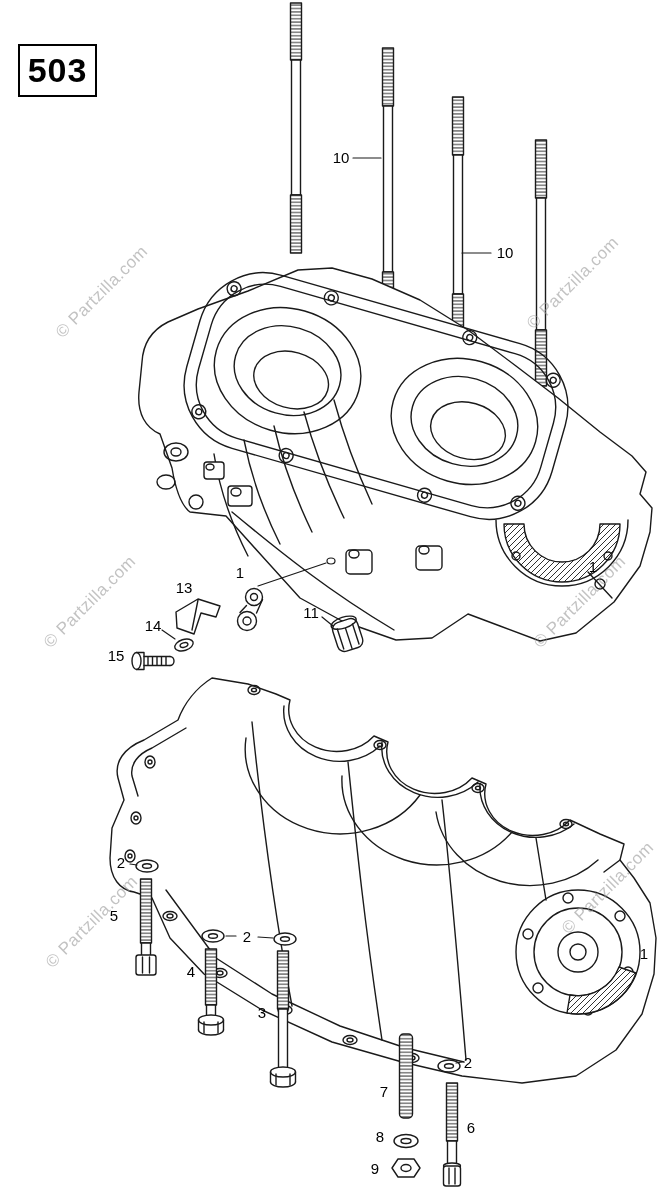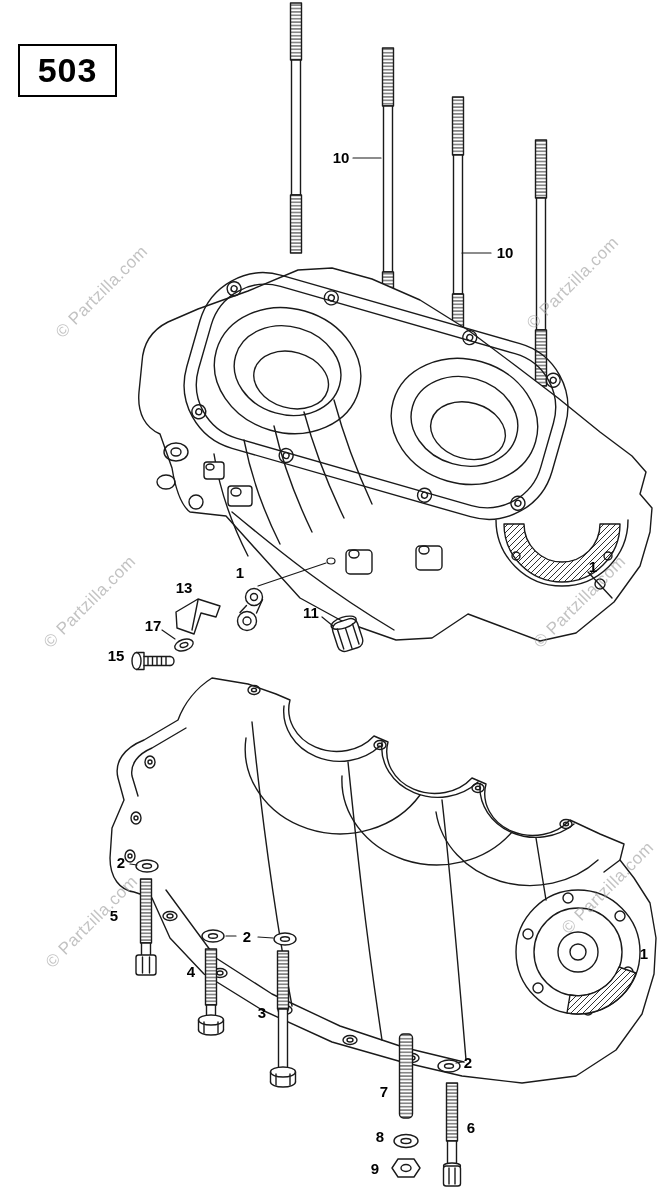--- a/index.html
+++ b/index.html
@@ -1,31 +1,31 @@
 <!DOCTYPE html>
 <html><head>
 <meta charset="utf-8">
 <style>
   * { margin:0; padding:0; box-sizing:border-box; }
   html,body { background:#ffffff; }
   body { width:660px; height:1200px; font-family:"Liberation Sans", sans-serif; }
   .canvas { position:relative; width:660px; height:1200px; background:#fff; overflow:hidden; }
   .svgart { position:absolute; left:0; top:0; }
   .pageno {
-    position:absolute; left:18px; top:44px; width:99px; height:53px;
+    position:absolute; left:18px; top:44px; width:79px; height:53px;
     border:2px solid #000; background:#fff; display:flex; align-items:center; justify-content:center;
     font-size:34px; font-weight:700; color:#000; letter-spacing:1px;
   }
   .wm {
     position:absolute; color:#9a9a9a; opacity:.6; font-size:17px; letter-spacing:.5px;
     white-space:nowrap; transform:translate(-50%,-50%) rotate(-45deg);
   }
   .callout {
     position:absolute; transform:translate(-50%,-50%);
-    font-size:15px; font-weight:700; color:#000;
+    font-size:15px; font-weight:400; color:#000;
   }
 </style>
 </head>
 <body>
 
 <div class="canvas">
 
   <svg class="svgart" width="660" height="1200" viewBox="0 0 660 1200">
     <defs>
       <pattern id="thr" width="12" height="3.4" patternUnits="userSpaceOnUse">
@@ -310,21 +310,21 @@
   <div class="pageno">
     <span>503</span>
   </div>
 
   <div class="callout" style="left:341px; top:157px;">10</div>
   <div class="callout" style="left:505px; top:252px;">10</div>
   <div class="callout" style="left:593px; top:566px;">1</div>
   <div class="callout" style="left:184px; top:587px;text-align:right;">13</div>
   <div class="callout" style="left:240px; top:572px;">1</div>
   <div class="callout" style="left:311px; top:612px;">11</div>
-  <div class="callout" style="left:153px; top:625px;">17</div>
+  <div class="callout" style="left:153px; top:625px;">14</div>
   <div class="callout" style="left:116px; top:655px;">15</div>
   <div class="callout" style="left:121px; top:862px;">2</div>
   <div class="callout" style="left:114px; top:915px;">5</div>
   <div class="callout" style="left:247px; top:936px;">2</div>
   <div class="callout" style="left:191px; top:971px;">4</div>
   <div class="callout" style="left:262px; top:1012px;">3</div>
   <div class="callout" style="left:468px; top:1062px;">2</div>
   <div class="callout" style="left:384px; top:1091px;">7</div>
   <div class="callout" style="left:380px; top:1136px;">8</div>
   <div class="callout" style="left:375px; top:1168px;">9</div>

